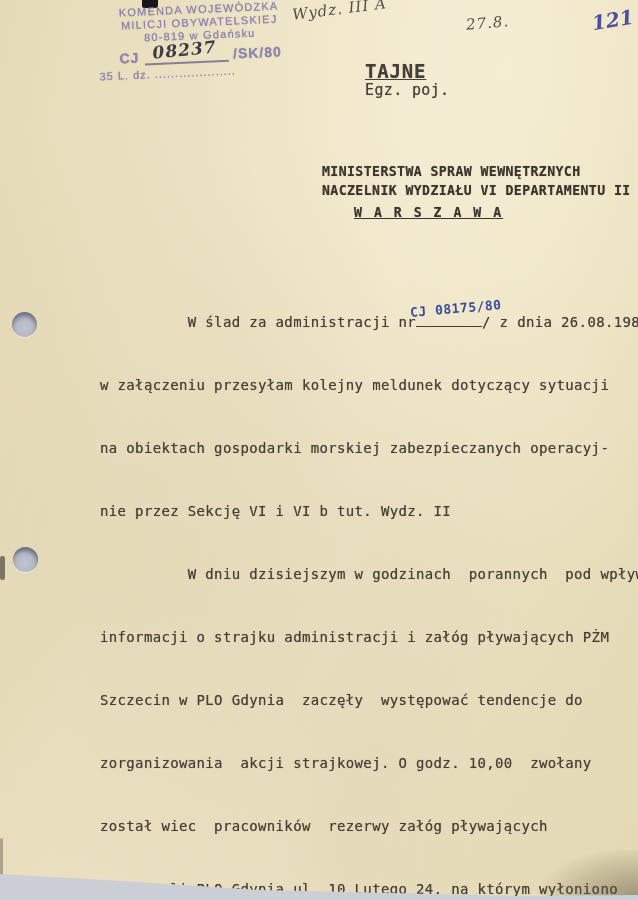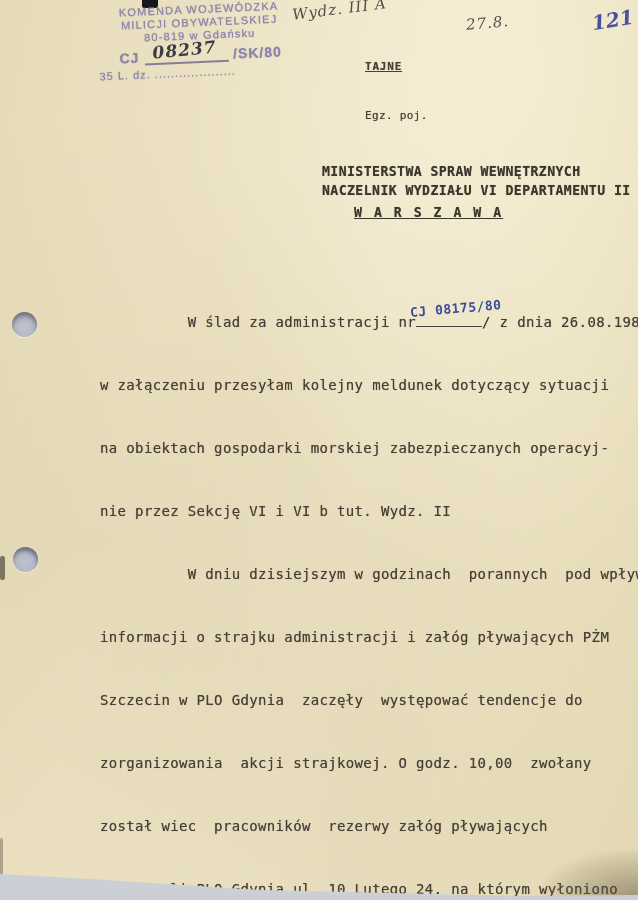--- a/index.html
+++ b/index.html
@@ -36,22 +36,22 @@
 
   .black-mark{left:142px;top:0;width:16px;height:8px;background:#17161a;border-radius:0 0 3px 2px;}
 
   .hand-pencil{font-family:"DejaVu Serif",serif;font-style:italic;color:#514e48;}
   .hand-blue{font-family:"DejaVu Serif",serif;font-style:italic;color:#4b4f9f;}
   .dept-note{left:292px;top:0px;font-size:15px;transform:rotate(-7deg);letter-spacing:1px;}
   .page-num{left:592px;top:8px;font-size:20px;transform:rotate(-9deg);font-weight:bold;}
   .date-hand{left:466px;top:14px;font-size:15px;transform:rotate(-5deg);letter-spacing:1px;}
 
   .date-line{left:362px;top:25px;font-size:13px;}
-  .classification{left:365px;top:60px;font-size:11px;font-weight:bold;text-decoration:underline;letter-spacing:.8px;}
-  .copy-line{left:365px;top:81px;font-size:11px;margin-top:28px;}
+  .classification{left:365px;top:60px;font-size:19px;font-weight:bold;text-decoration:underline;letter-spacing:.8px;}
+  .copy-line{left:365px;top:81px;font-size:15px;}
   .telegram{left:135px;top:107px;font-size:13.5px;letter-spacing:1px;}
   .telegram .dots{font-weight:bold;text-shadow:0 0 1.5px rgba(50,45,40,.8);}
   .smudge{display:inline-block;width:13px;height:11px;vertical-align:middle;
     background:radial-gradient(ellipse,rgba(55,50,45,.5),transparent 70%);}
 
   .addressee{left:322px;top:162px;font-size:13.2px;font-weight:bold;line-height:19px;letter-spacing:.4px;
     color:#3a352d;}
   .addressee .city{display:inline-block;margin-left:32px;margin-top:3px;letter-spacing:2px;
     text-decoration:underline;}
 

